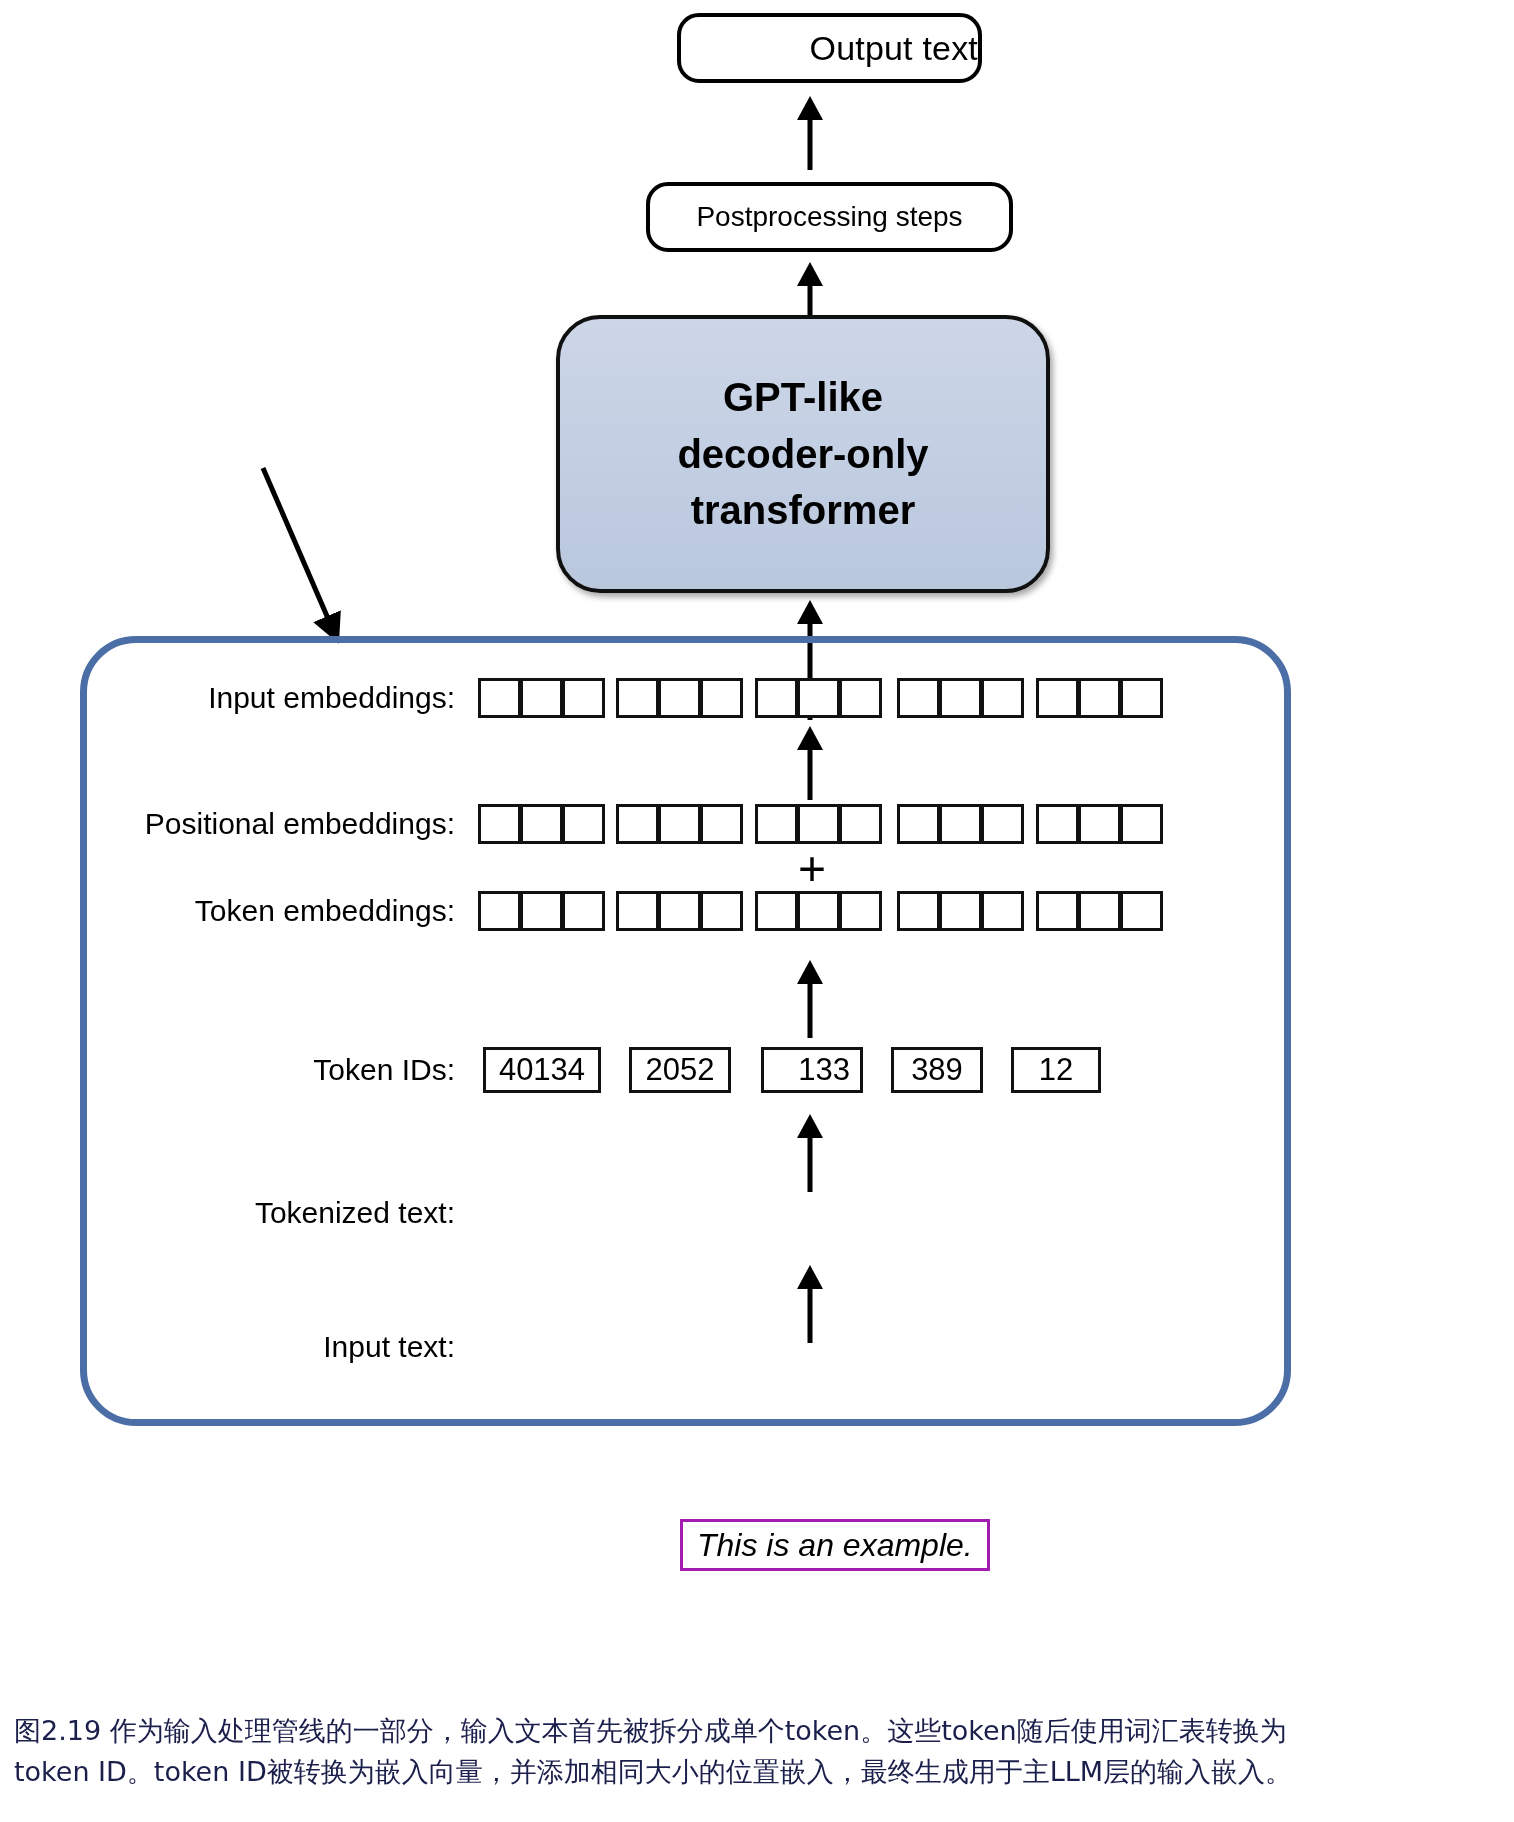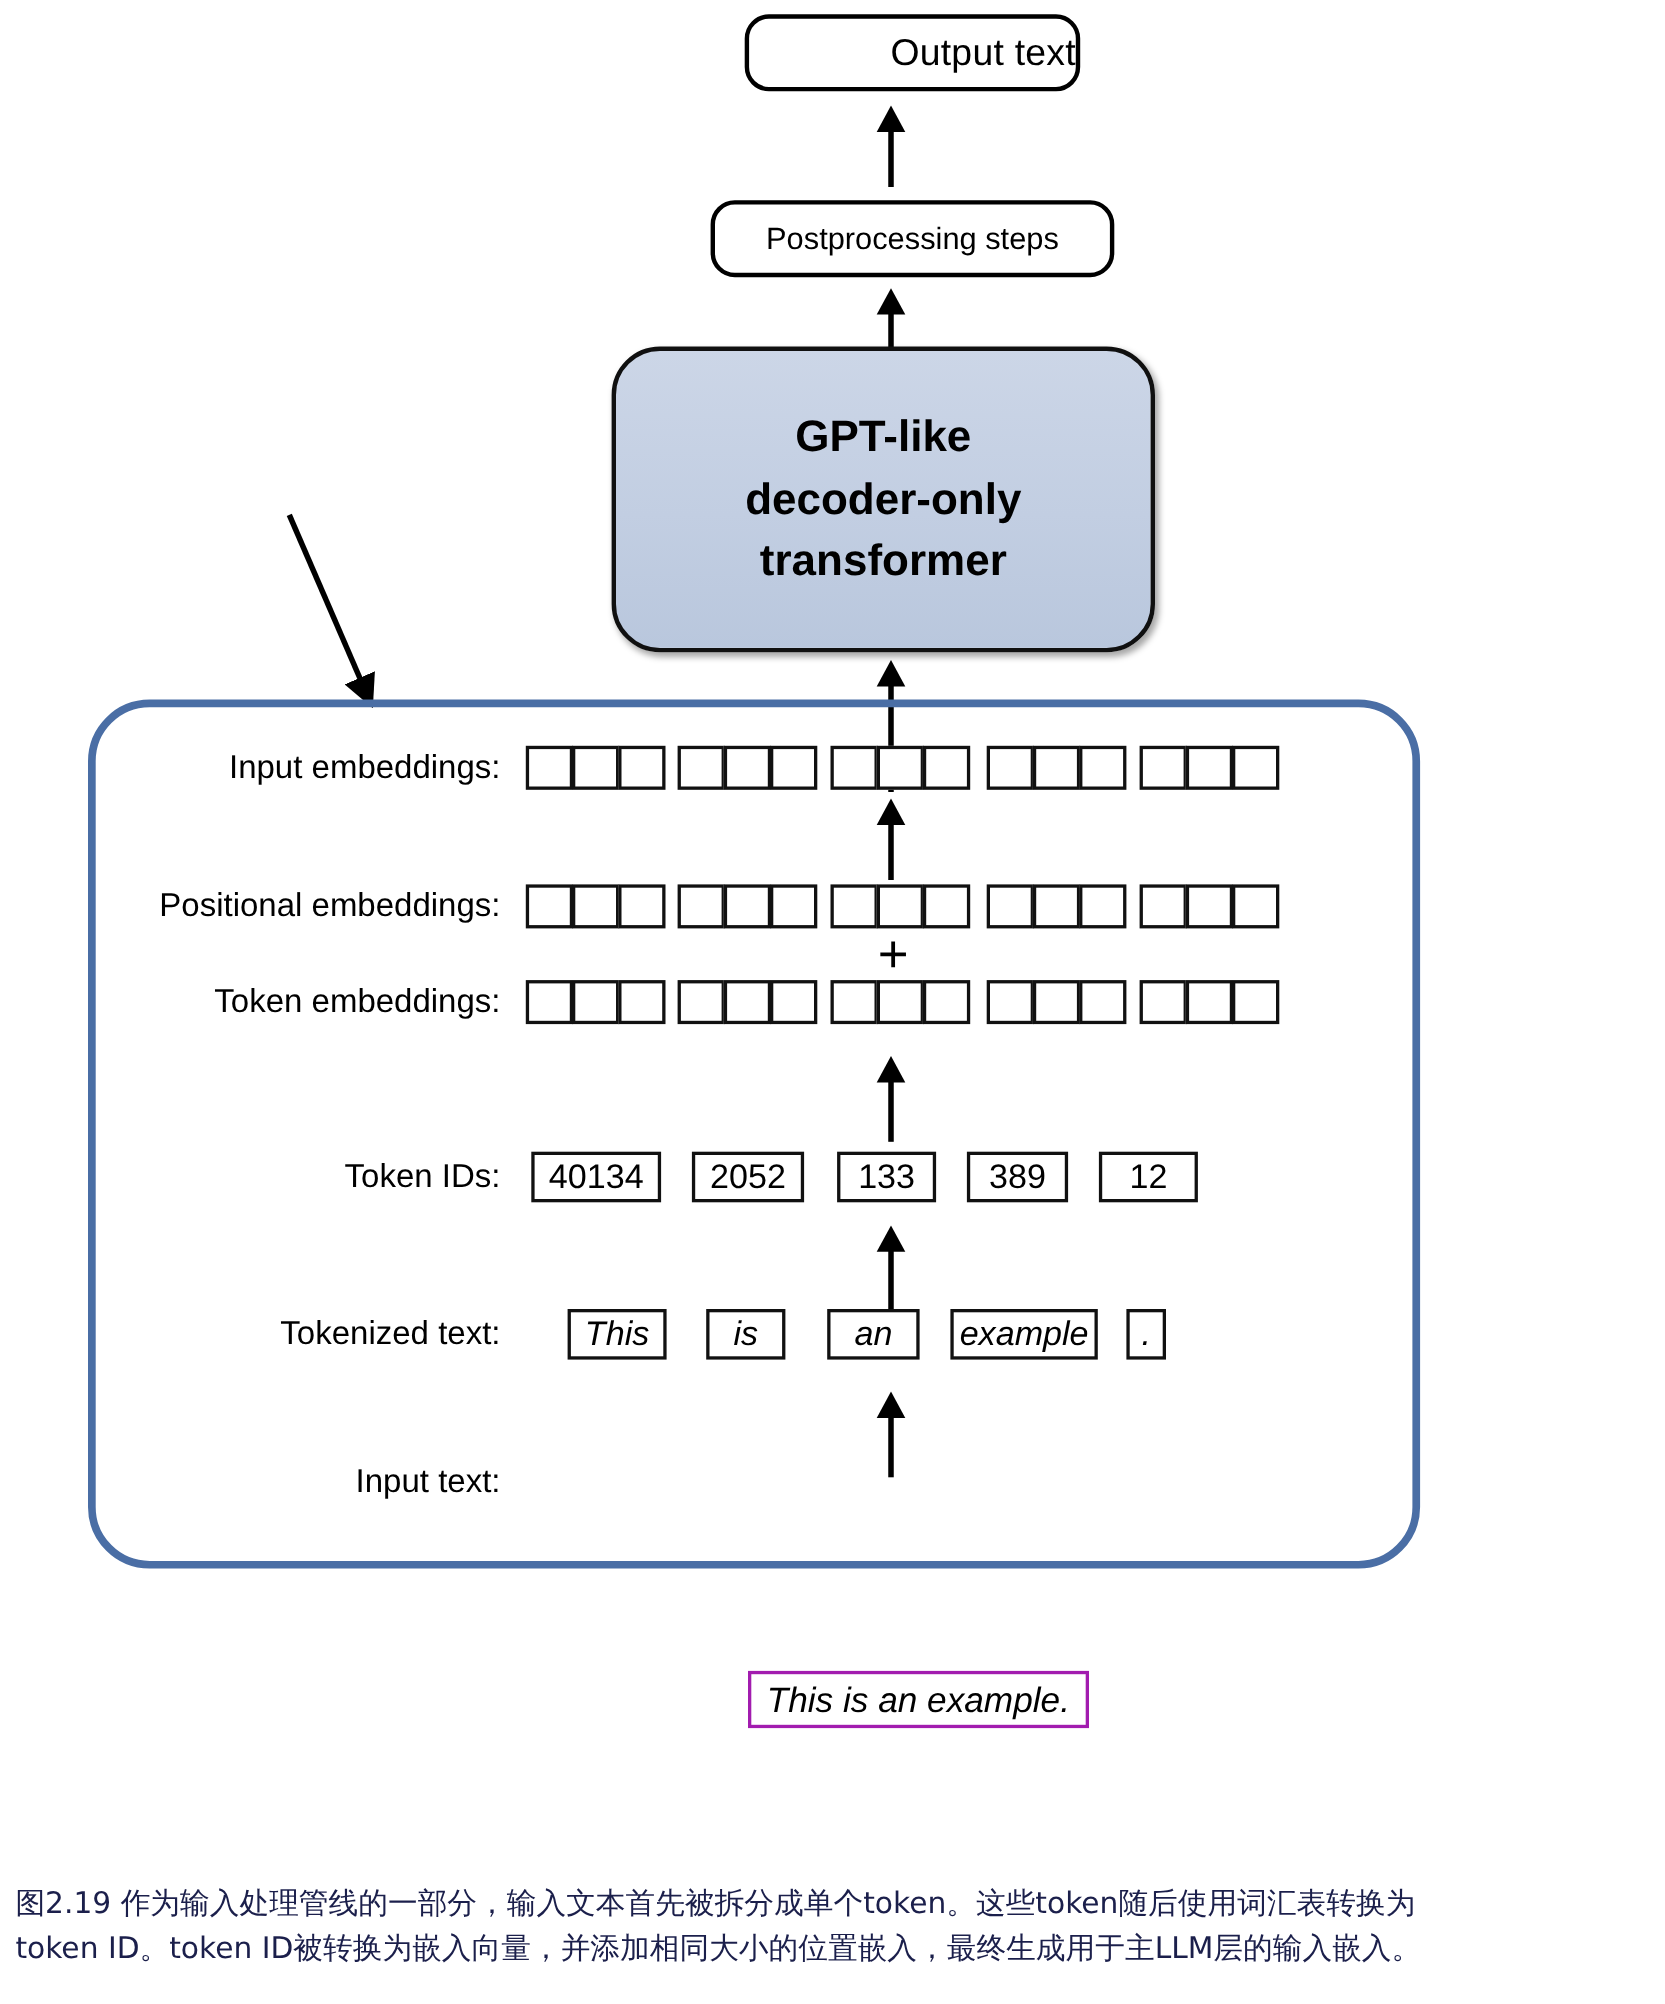--- a/index.html
+++ b/index.html
@@ -320,54 +320,37 @@
   </div>
 
   <div class="row-label" style="left:175px; top:1053px; width:280px;">Token IDs:</div>
   <div class="boxrow" id="tokenid-row" style="left:483px; top:1047px;">
       <div class="tokbox" style="width: 118px;">
         <span>40134</span>
       </div>
       <div class="tokbox" style="width: 102px; margin-left: 28px;">
         <span>2052</span>
       </div>
-      <div class="tokbox" style="width: 90px; margin-left: 30px;">
+      <div class="tokbox" style="width: 102px; margin-left: 30px; justify-content: flex-end;">
         <span>133</span>
       </div>
       <div class="tokbox" style="width: 92px; margin-left: 28px;">
         <span>389</span>
       </div>
       <div class="tokbox" style="width: 90px; margin-left: 28px;">
         <span>12</span>
       </div>
     </div>
 
   <div class="arrow-up" style="left:810px; top:1114px; height:78px;">
     <div class="head"></div>
     <div class="shaft" style="top:18px; height:60px;"></div>
   </div>
 
   <div class="row-label" style="left:140px; top:1196px; width:315px;">Tokenized text:</div>
-  <div class="boxrow" id="tokenized-row" style="left:516px; top:1190px;">
-      <div class="tokbox italic" style="width: 90px;">
-        <span>This</span>
-      </div>
-      <div class="tokbox italic" style="width: 72px; margin-left: 36px;">
-        <span>is</span>
-      </div>
-      <div class="tokbox italic" style="width: 84px; margin-left: 38px;">
-        <span>an</span>
-      </div>
-      <div class="tokbox italic" style="width: 134px; margin-left: 28px;">
-        <span>example</span>
-      </div>
-      <div class="tokbox italic" style="width: 36px; margin-left: 26px; align-items: flex-end; padding-bottom: 2px;">
-        <span>.</span>
-      </div>
-    </div>
 
   <div class="arrow-up" style="left:810px; top:1265px; height:78px;">
     <div class="head"></div>
     <div class="shaft" style="top:18px; height:60px;"></div>
   </div>
 
   <div class="row-label" style="left:180px; top:1330px; width:275px;">Input text:</div>
   <div id="input-text-box">
     <span>This is an example.</span>
   </div>

